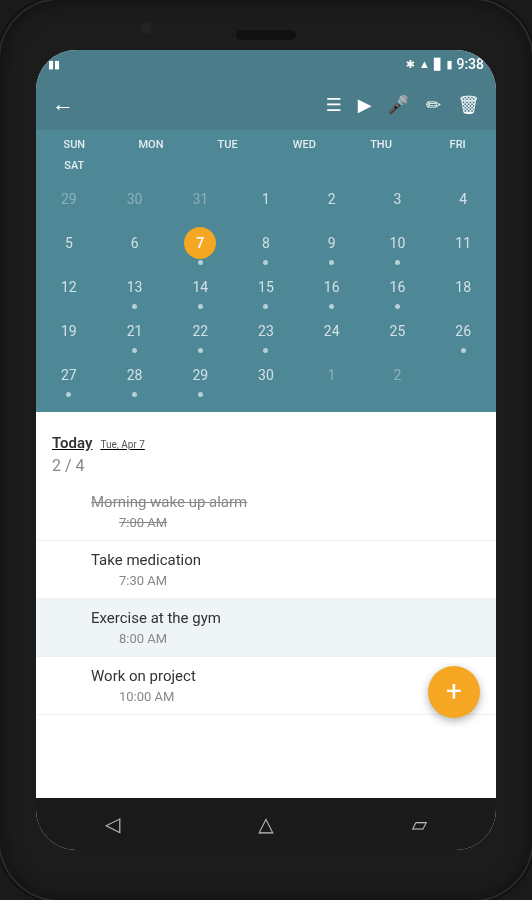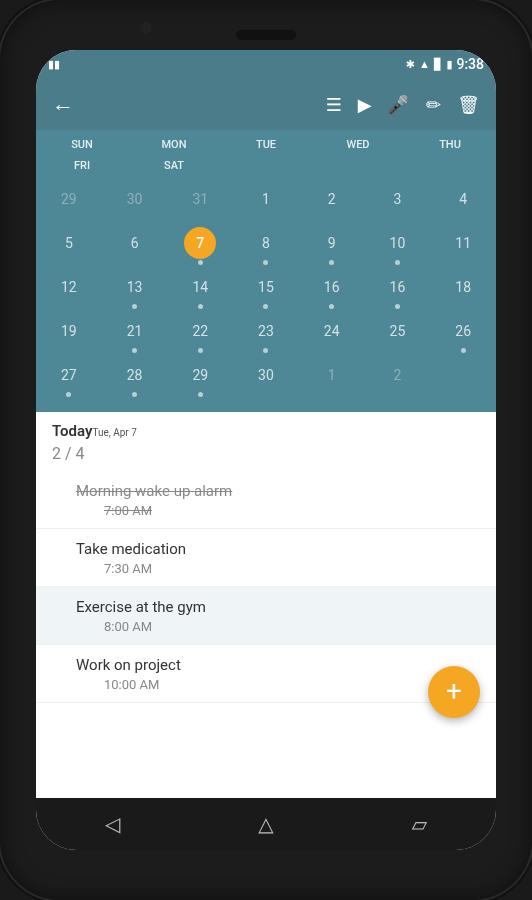--- a/index.html
+++ b/index.html
@@ -107,21 +107,21 @@
       padding: 8px;
       cursor: pointer;
     }
     
     .calendar-section {
       background: #4e8796;
       flex-shrink: 0;
     }
     .weekday-header {
       display: grid;
-      grid-template-columns: repeat(5, 1fr);
+      grid-template-columns: repeat(6, 1fr);
       padding: 4px 0;
     }
     .weekday-label {
       text-align: center;
       color: rgba(255,255,255,0.85);
       font-size: 11px;
       font-weight: 500;
       padding: 4px 0;
     }
     .calendar-grid {
@@ -165,45 +165,47 @@
     .cal-day-dot.hidden { visibility: hidden; }
 
     
     .events-section {
       background: white;
       flex: 1;
       overflow-y: auto;
       position: relative;
     }
     .events-header {
-      padding: 10px 16px 4px 16px;
+      padding: 22px 16px 4px 16px;
       display: flex;
       align-items: baseline;
-      gap: 0;
+      gap: 8px;
+      text-decoration: underline;
     }
     .events-today {
       font-size: 15px;
       font-weight: 600;
       color: #333;
     }
     .events-date {
       font-size: 10px;
       color: #555;
     }
     .events-count {
       font-size: 16px;
       color: #888;
       padding: 0 16px 8px 16px;
     }
     .event-item {
       display: flex;
-      align-items: flex-end;
-      padding: 10px 24px;
+      align-items: center;
+      padding: 10px 15px;
       border-bottom: 1px solid #f0f0f0;
       min-height: 58px;
+      gap: 24px;
     }
     .event-item.highlighted {
       background: #eff4f6;
     }
     .event-bar {
       width: 4px;
       border-radius: 2px;
       margin-right: 12px;
       flex-shrink: 0;
     }

